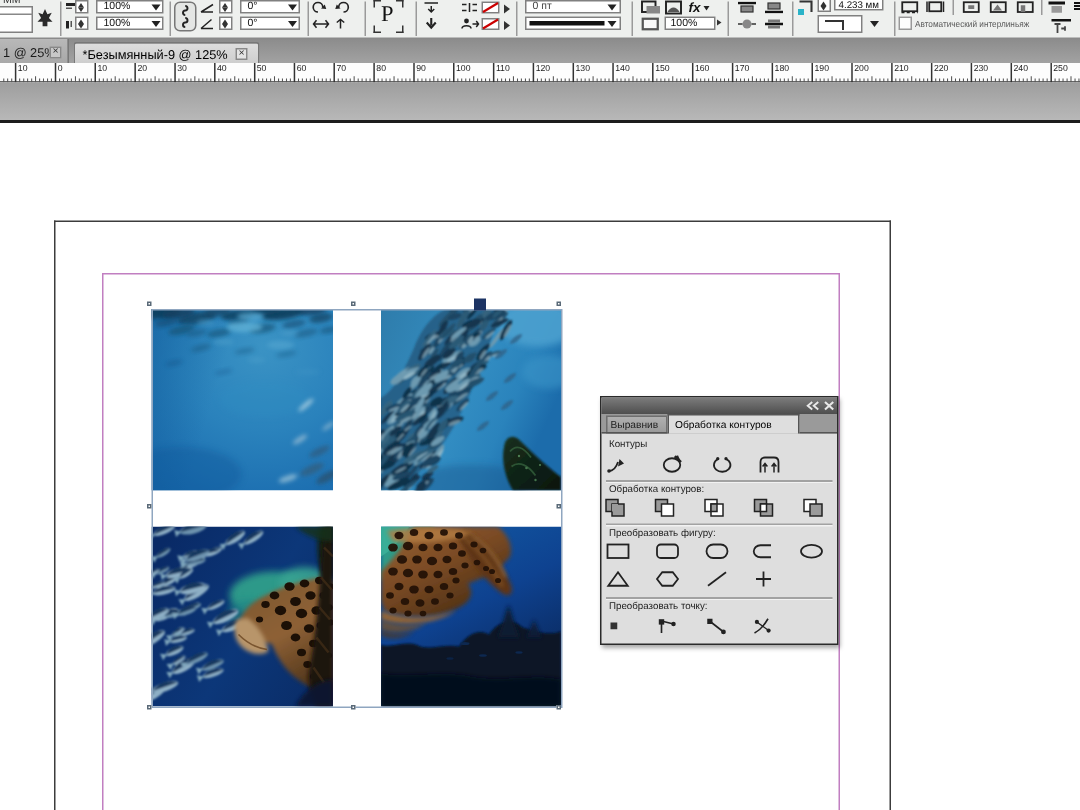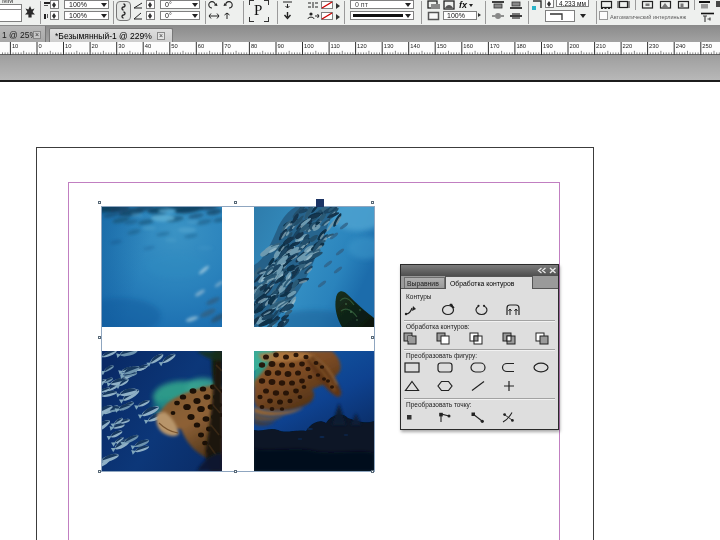--- a/index.html
+++ b/index.html
@@ -190,21 +190,21 @@
       <svg class="abs" style="left:700px;top:12px" width="16" height="11">
         <path d="M1 1.5 L14 1.5" stroke="#111" stroke-width="1.6"></path>
         <path d="M5 4 L5 10 M3 4 L7 4 M7.5 7 L10 7 M10 5.5 L10 8.5" stroke="#444" stroke-width="1.2"></path>
       </svg>
     </div>
     <div class="abs" style="left:0;top:26px;width:720px;height:16px;background:linear-gradient(#8c8c8c,#a2a2a2)">
       <div class="abs" style="left:0;top:0;width:46px;height:16px;background:linear-gradient(#b8b8b8,#a8a8a8);border-right:1px solid #777"></div>
       <div class="abs" style="left:2px;top:4px;font-size:8.5px;color:#1a1a1a">1 @ 25%</div>
       <div class="abs" style="left:33px;top:5px;width:8px;height:8px;background:#c8c8c8;border:1px solid #888;font-size:7px;line-height:6px;text-align:center;color:#333">×</div>
       <div class="abs" style="left:49px;top:2px;width:124px;height:14px;background:linear-gradient(#dedede,#cecece);border:1px solid #787878;border-bottom:none;border-radius:2px 2px 0 0"></div>
-      <div class="abs" style="left:55px;top:4.5px;font-size:8.5px;color:#000">*Безымянный-1 @ 229%</div>
+      <div class="abs" style="left:55px;top:4.5px;font-size:8.5px;color:#000">*Безымянный-9 @ 125%</div>
       <div class="abs" style="left:157px;top:5.5px;width:8px;height:8px;background:#e4e4e4;border:1px solid #888;font-size:7px;line-height:6px;text-align:center;color:#333">×</div>
     </div>
     <div class="abs" style="left:0;top:42px;width:720px;height:13px;background:#fdfdfd;border-bottom:1px solid #666">
       <svg width="720" height="13" style="position:absolute;left:0;top:0">
         <text x="-14.6" y="5.6" font-size="5.8" fill="#222" font-family="Liberation Sans, sans-serif">20</text>
         <line x1="2.5" y1="10.4" x2="2.5" y2="13" stroke="#555" stroke-width="0.7"></line>
         <line x1="5.1" y1="10.4" x2="5.1" y2="13" stroke="#555" stroke-width="0.7"></line>
         <line x1="7.8" y1="10.4" x2="7.8" y2="13" stroke="#555" stroke-width="0.7"></line>
         <line x1="10.4" y1="0" x2="10.4" y2="13" stroke="#333" stroke-width="1"></line>
         <text x="11.9" y="5.6" font-size="5.8" fill="#222" font-family="Liberation Sans, sans-serif">10</text>

